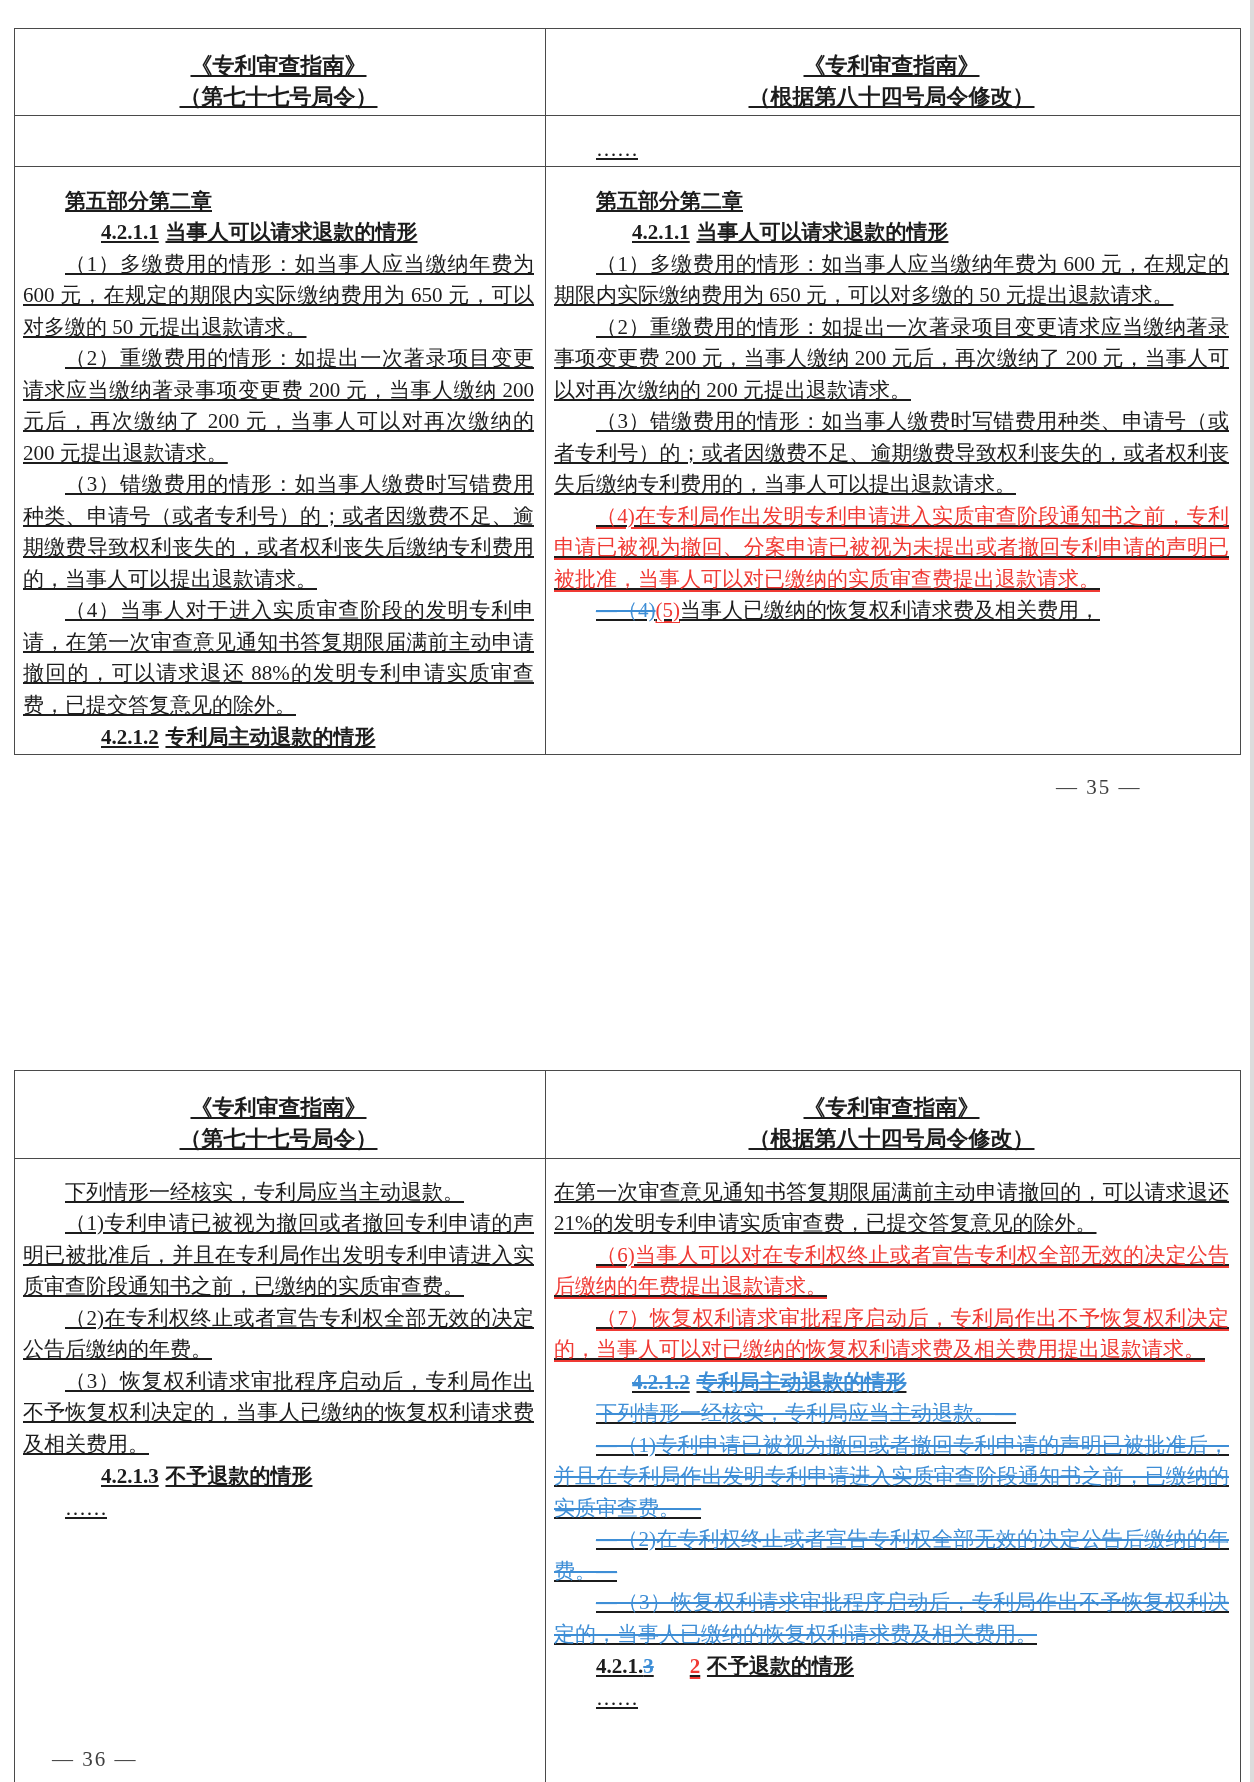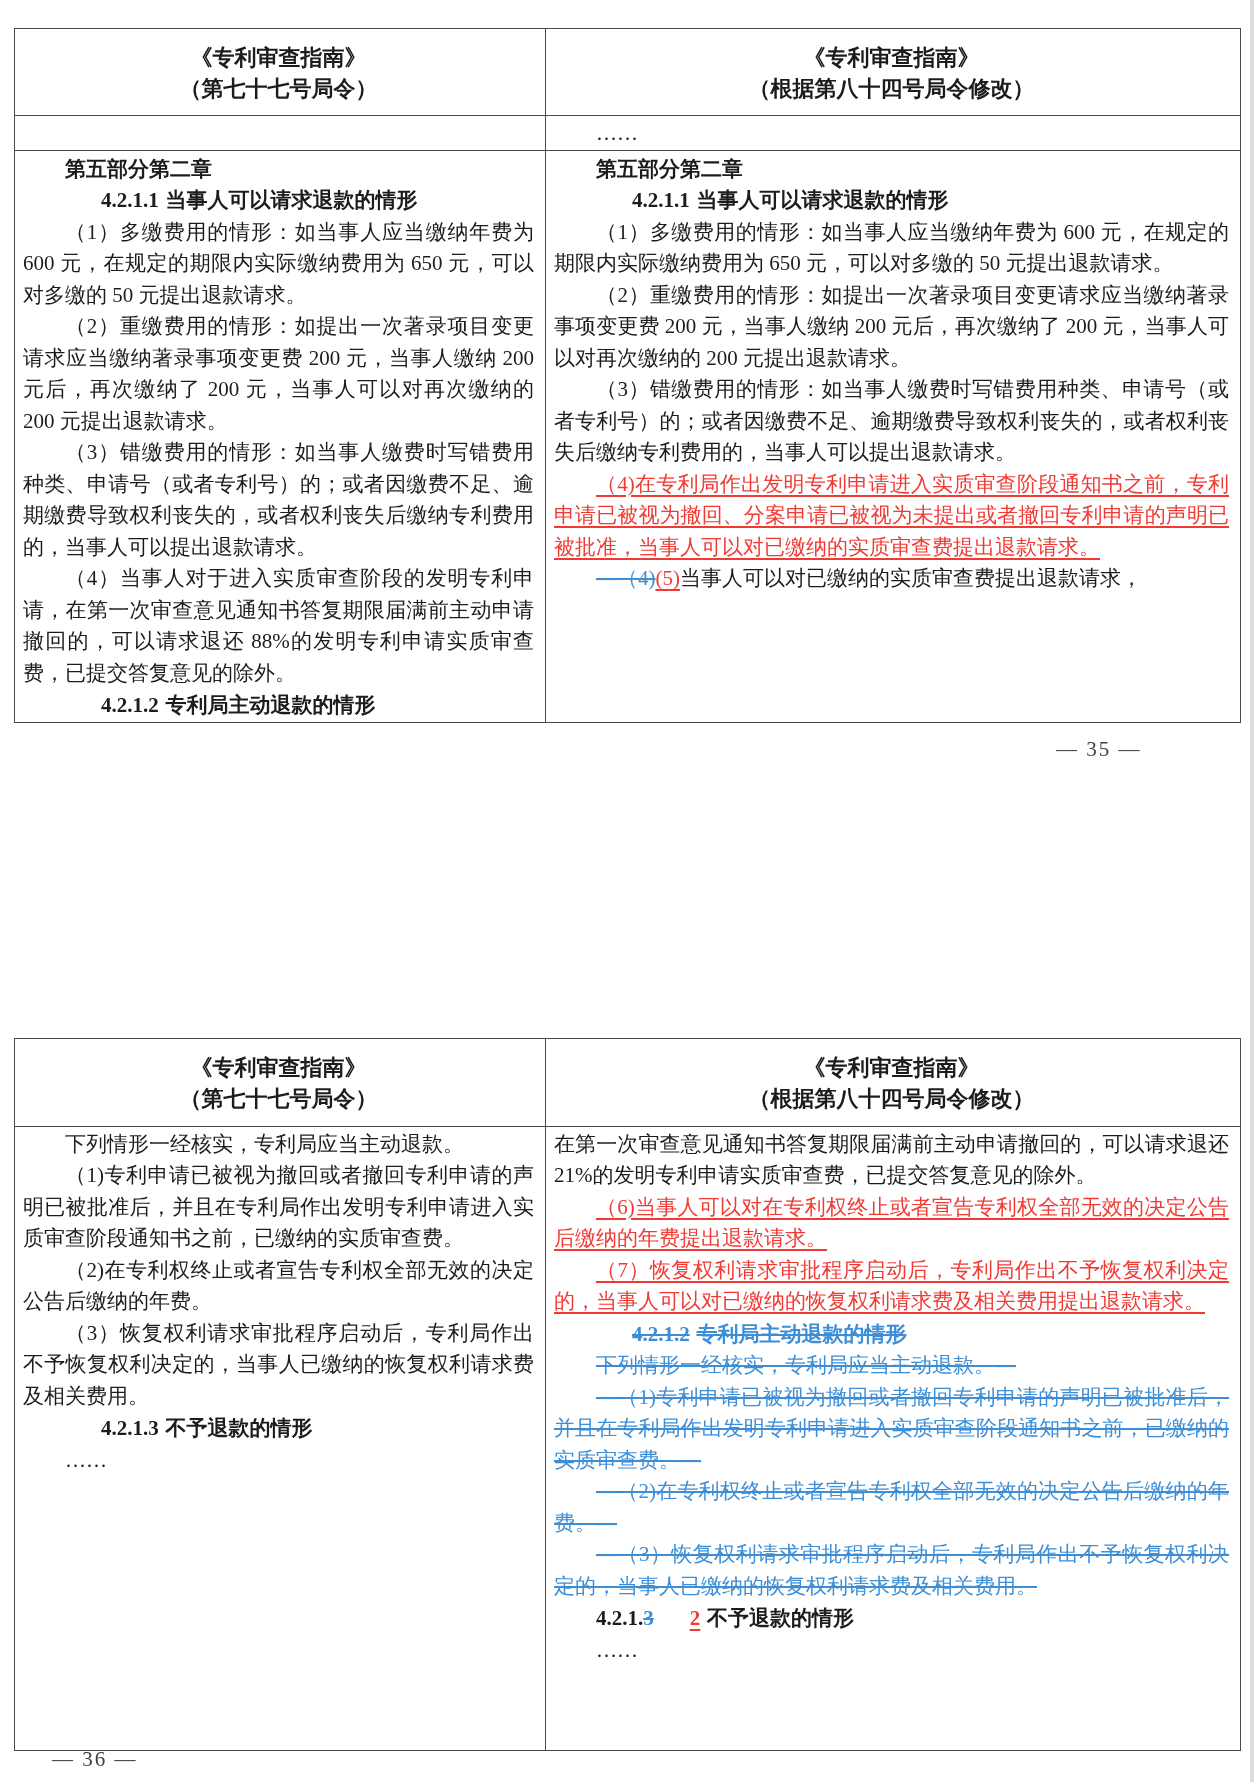--- a/index.html
+++ b/index.html
@@ -5,42 +5,42 @@
   :root { --ins:#f03a34; --del:#3e8ed6; --border:#4a4a4a; --txt:#1c1c1c; }
   * { margin:0; padding:0; box-sizing:border-box; }
   html,body { background:#ffffff; }
   .page{
     position:relative; width:1254px; height:1782px; background:#fff;
     font-family:"Liberation Serif","DejaVu Serif",serif; color:var(--txt);
     padding-top:28px; overflow:hidden;
   }
   .scan-edge{ position:absolute; top:0; right:0; width:4px; height:100%; background:#dcdcdc; }
   table.cmp{ border-collapse:collapse; table-layout:fixed; width:1226px; margin-left:14px; }
-  .cmp th,.cmp td{ border:1.6px solid var(--border); vertical-align:top; padding:2px 11px 0 8px; }
+  .cmp th,.cmp td{ border:1.6px solid var(--border); vertical-align:top; padding:18px 11px 0 8px;text-decoration:underline; }
   .hrow{ height:87px; }
   .hrow th{
     text-align:center; vertical-align:middle; font-size:22px; line-height:31px;
     font-family:"Liberation Sans","DejaVu Sans",sans-serif; font-weight:700;
   }
   .erow{ height:33px; }
   .erow td{ font-size:21px; line-height:30px; }
   .b1row{ height:566px; }
   .b2row{ height:624px; }
   p.b{ font-size:21px; line-height:31.5px; text-align:justify; text-justify:inter-character; text-indent:2em; }
   p.cont{ text-indent:0; }
   .hd{ font-family:"Liberation Sans","DejaVu Sans",sans-serif; font-weight:700; }
   .numpart{ font-family:"Liberation Serif","DejaVu Serif",serif; font-weight:600; }
   .sp{ margin-right:.32em;margin-left:36px; }
   .ins{ color:var(--ins); text-decoration:underline; text-decoration-thickness:1.5px; text-underline-offset:4px; }
   .del{ color:var(--del); text-decoration:line-through; text-decoration-thickness:1.5px; }
   .del .numpart{ color:inherit; }
   .dlead::before{ content:"\2014"; }
   .dtail::after{ content:"\2014"; }
   .pgnum{ position:absolute; font-size:21px; color:#3f3f3f; letter-spacing:2px; white-space:nowrap; }
-  .pgnum.p35{ left:1056px; top:737px; }
+  .pgnum.p35{ left:1056px; top:775px; }
   .pgnum.p36{ left:52px; top:1747px;text-align:center; }
 </style>
 </head>
 <body>
 
 <div class="page">
 
   <table class="cmp">
     <colgroup>
         <col style="width:531px">
@@ -73,21 +73,21 @@
         <p class="b">（4）当事人对于进入实质审查阶段的发明专利申请，在第一次审查意见通知书答复期限届满前主动申请撤回的，可以请求退还 88%的发明专利申请实质审查费，已提交答复意见的除外。</p>
         <p class="b hd"><span class="numpart sp">4.2.1.2</span><span>专利局主动退款的情形</span></p>
       </td>
       <td>
         <p class="b hd">第五部分第二章</p>
         <p class="b hd"><span class="numpart sp">4.2.1.1</span><span>当事人可以请求退款的情形</span></p>
         <p class="b">（1）多缴费用的情形：如当事人应当缴纳年费为 600 元，在规定的期限内实际缴纳费用为 650 元，可以对多缴的 50 元提出退款请求。</p>
         <p class="b">（2）重缴费用的情形：如提出一次著录项目变更请求应当缴纳著录事项变更费 200 元，当事人缴纳 200 元后，再次缴纳了 200 元，当事人可以对再次缴纳的 200 元提出退款请求。</p>
         <p class="b">（3）错缴费用的情形：如当事人缴费时写错费用种类、申请号（或者专利号）的；或者因缴费不足、逾期缴费导致权利丧失的，或者权利丧失后缴纳专利费用的，当事人可以提出退款请求。</p>
         <p class="b"><span class="ins">（4)在专利局作出发明专利申请进入实质审查阶段通知书之前，专利申请已被视为撤回、分案申请已被视为未提出或者撤回专利申请的声明已被批准，当事人可以对已缴纳的实质审查费提出退款请求。</span></p>
-        <p class="b"><span class="del dlead">（4)</span><span class="ins">(5)</span><span>当事人可以对已缴纳的实质审查费提出退款请求，</span></p>
+        <p class="b"><span class="del dlead">（4)</span><span class="ins">(5)</span><span>当事人已缴纳的恢复权利请求费及相关费用，</span></p>
       </td>
     </tr>
   </tbody>
     </table>
 
   <div class="pgnum p35">— 35 —</div>
 
   <table class="cmp" style="margin-top:315px">
     <colgroup>
         <col style="width:531px">

